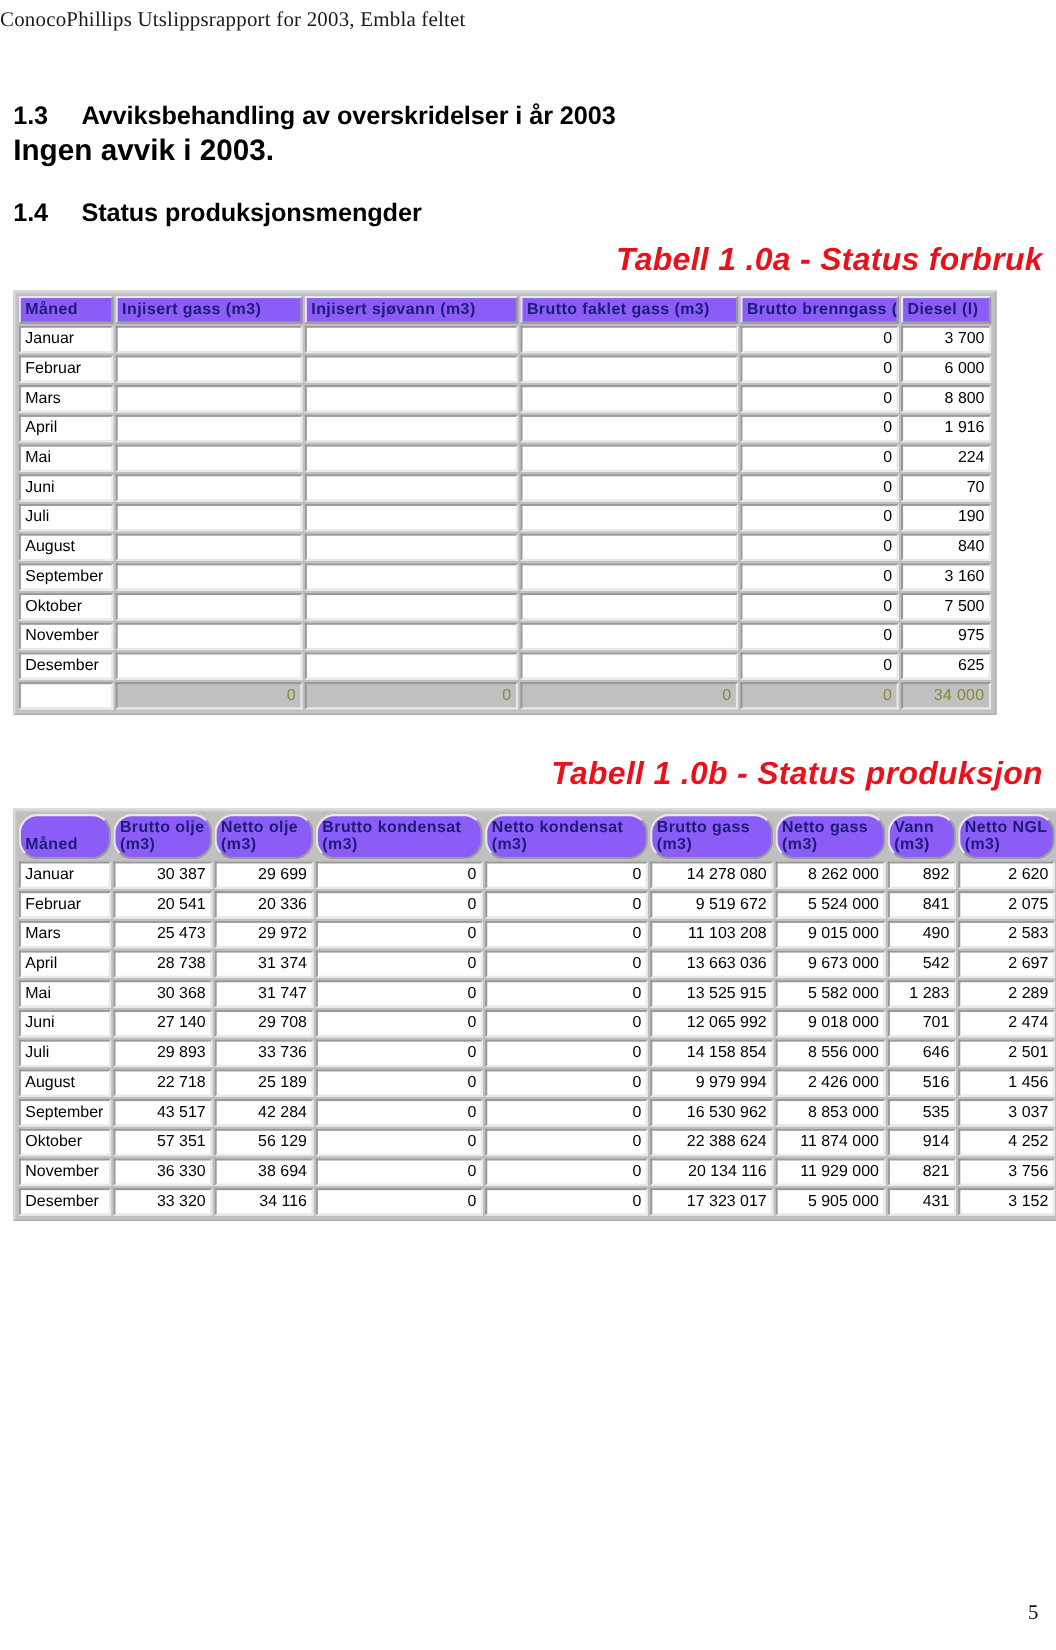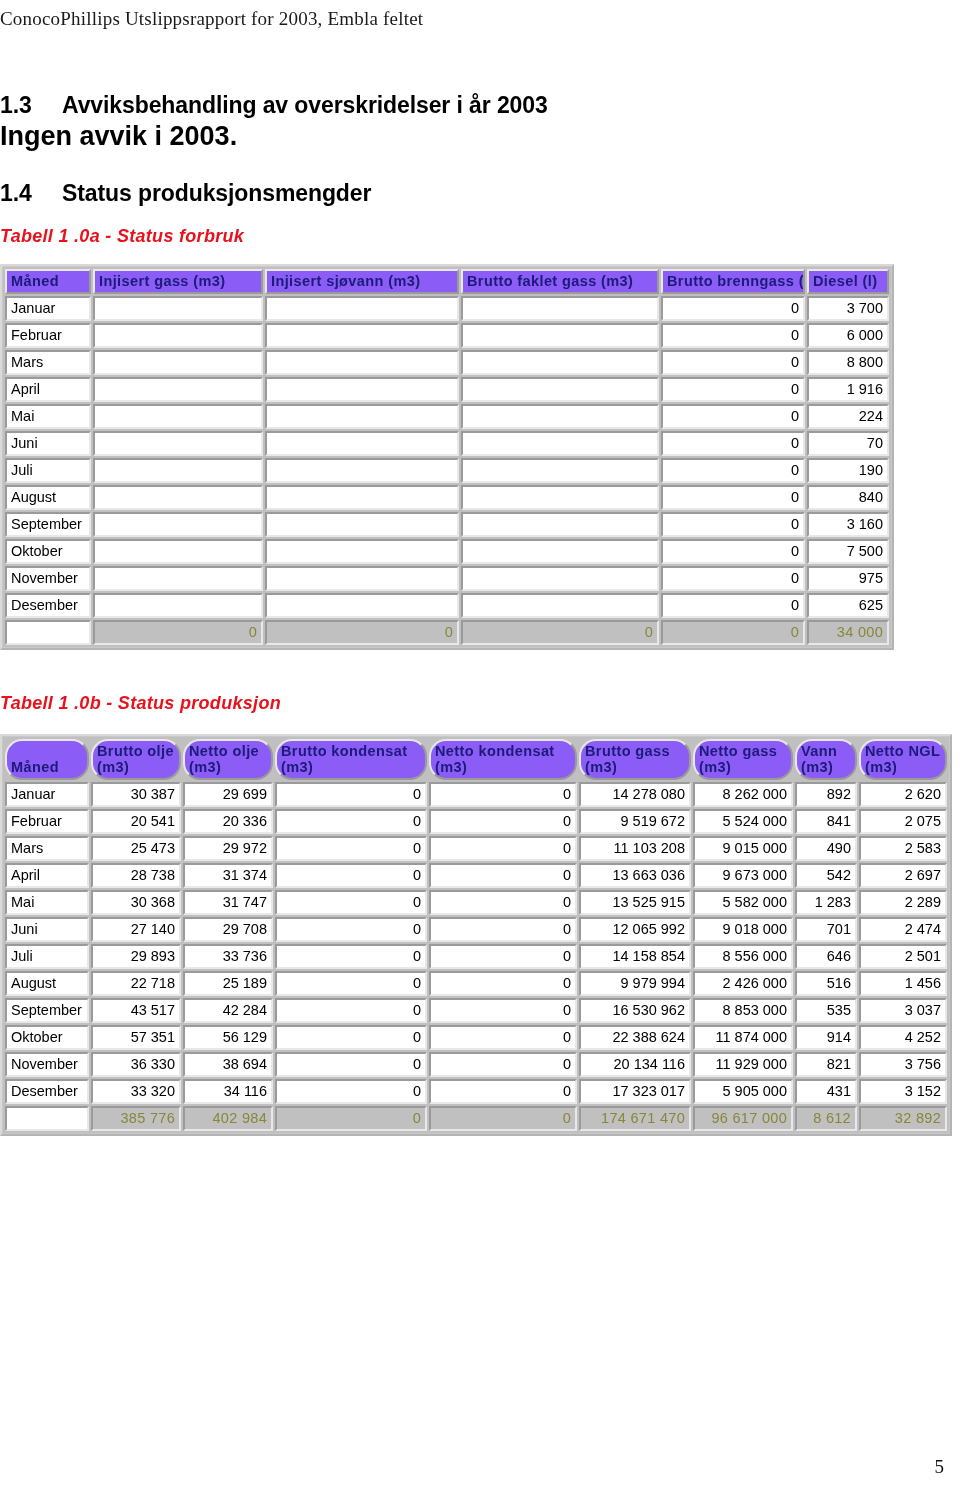--- a/index.html
+++ b/index.html
@@ -33,21 +33,21 @@
     font-size: 19px;
     letter-spacing: 0.2px;
     color: #1a1a1a;
     white-space: nowrap;
   }
 
   
   .content {
     position: absolute;
     top: 90px;
-    left: 0;
+    left: 12px;
     width: 936px;
   }
 
   h2.sec {
     margin: 0;
     font-size: 23px;
     font-weight: bold;
     line-height: 30px;
     letter-spacing: -0.1px;
     white-space: nowrap;
@@ -60,27 +60,28 @@
     margin: 2px 0 0 0;
     font-size: 27px;
     line-height: 28px;
     font-weight: bold;
   }
   .gap-lg { height: 28px; }
   .gap-md { height: 13px; }
 
   h3.tabell {
     margin: 0;
-    font-size: 18px;
+    font-size: 29px;
     font-weight: bold;
     font-style: italic;
     color: #e8111c;
     line-height: 30px;
     letter-spacing: 0.3px;
     white-space: nowrap;
+    text-align: right;
   }
 
   
   .xl-wrap {
     border: 2px solid #b4b4b4;
     border-top-color: #d9d9d9;
     border-left-color: #d9d9d9;
     background: #c8c8c8;
     display: inline-block;
     padding: 1px;
@@ -484,31 +485,20 @@
               <td>Desember</td>
               <td class="num">33 320</td>
               <td class="num">34 116</td>
               <td class="num">0</td>
               <td class="num">0</td>
               <td class="num">17 323 017</td>
               <td class="num">5 905 000</td>
               <td class="num">431</td>
               <td class="num">3 152</td>
             </tr>
-          <tr class="total">
-            <td class="empty-first"></td>
-            <td>385 776</td>
-            <td>402 984</td>
-            <td>0</td>
-            <td>0</td>
-            <td>174 671 470</td>
-            <td>96 617 000</td>
-            <td>8 612</td>
-            <td>32 892</td>
-          </tr>
         </tbody>
       </table>
     </div>
 
   </div>
 
   <div class="page-num">5</div>
 
 </div>
 

